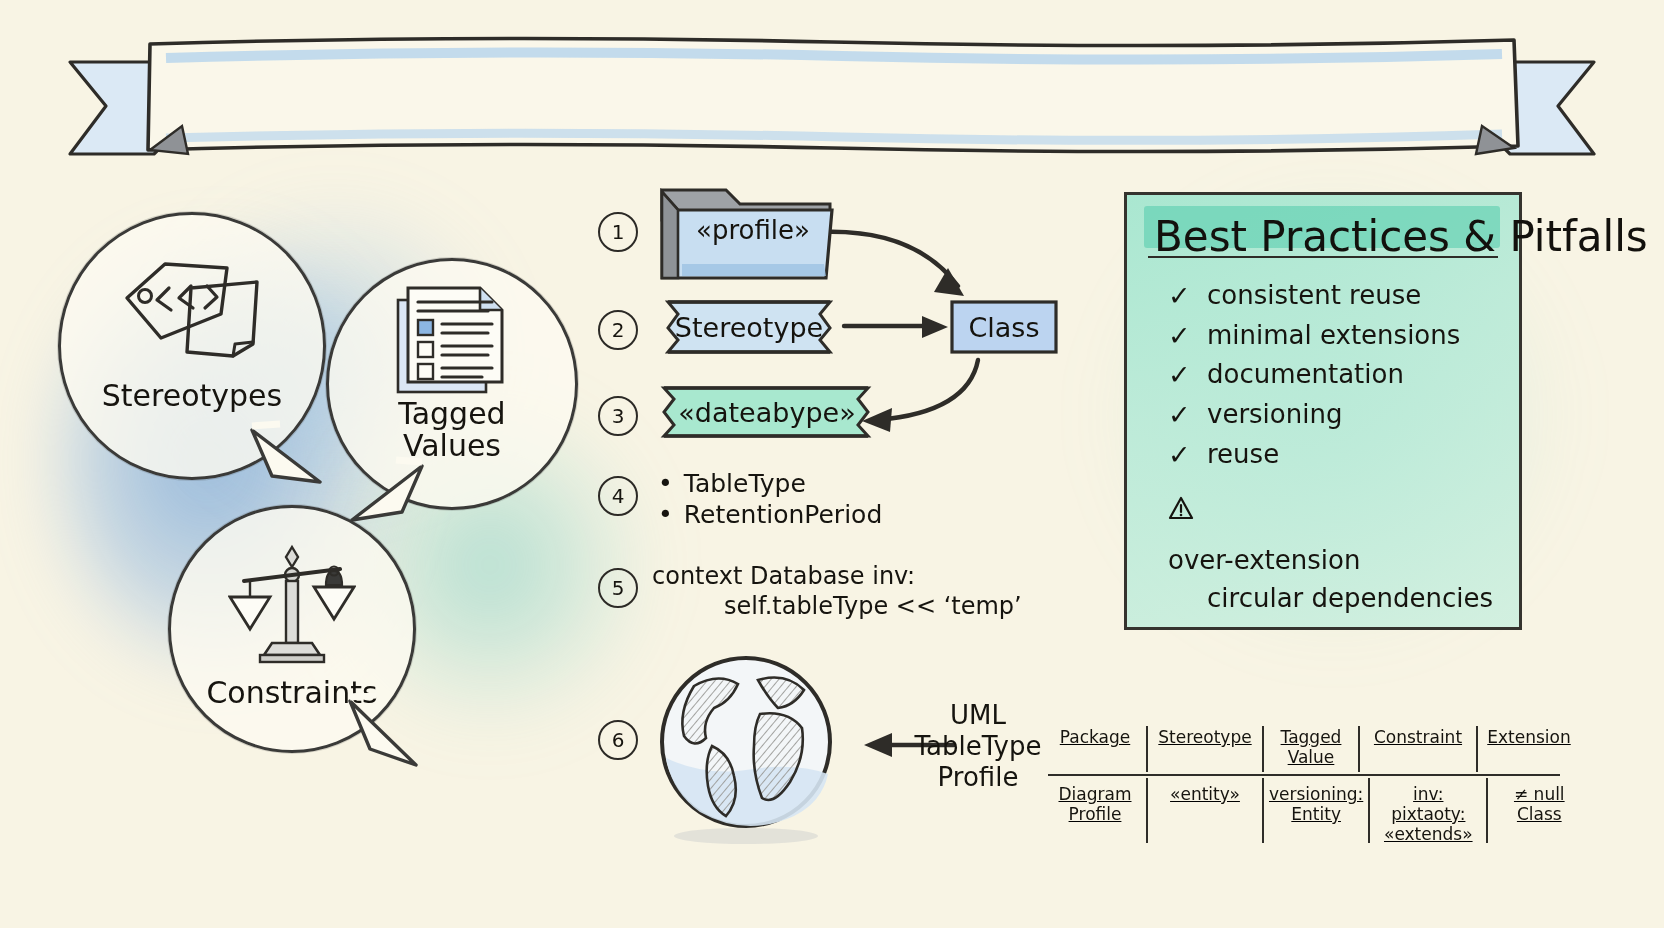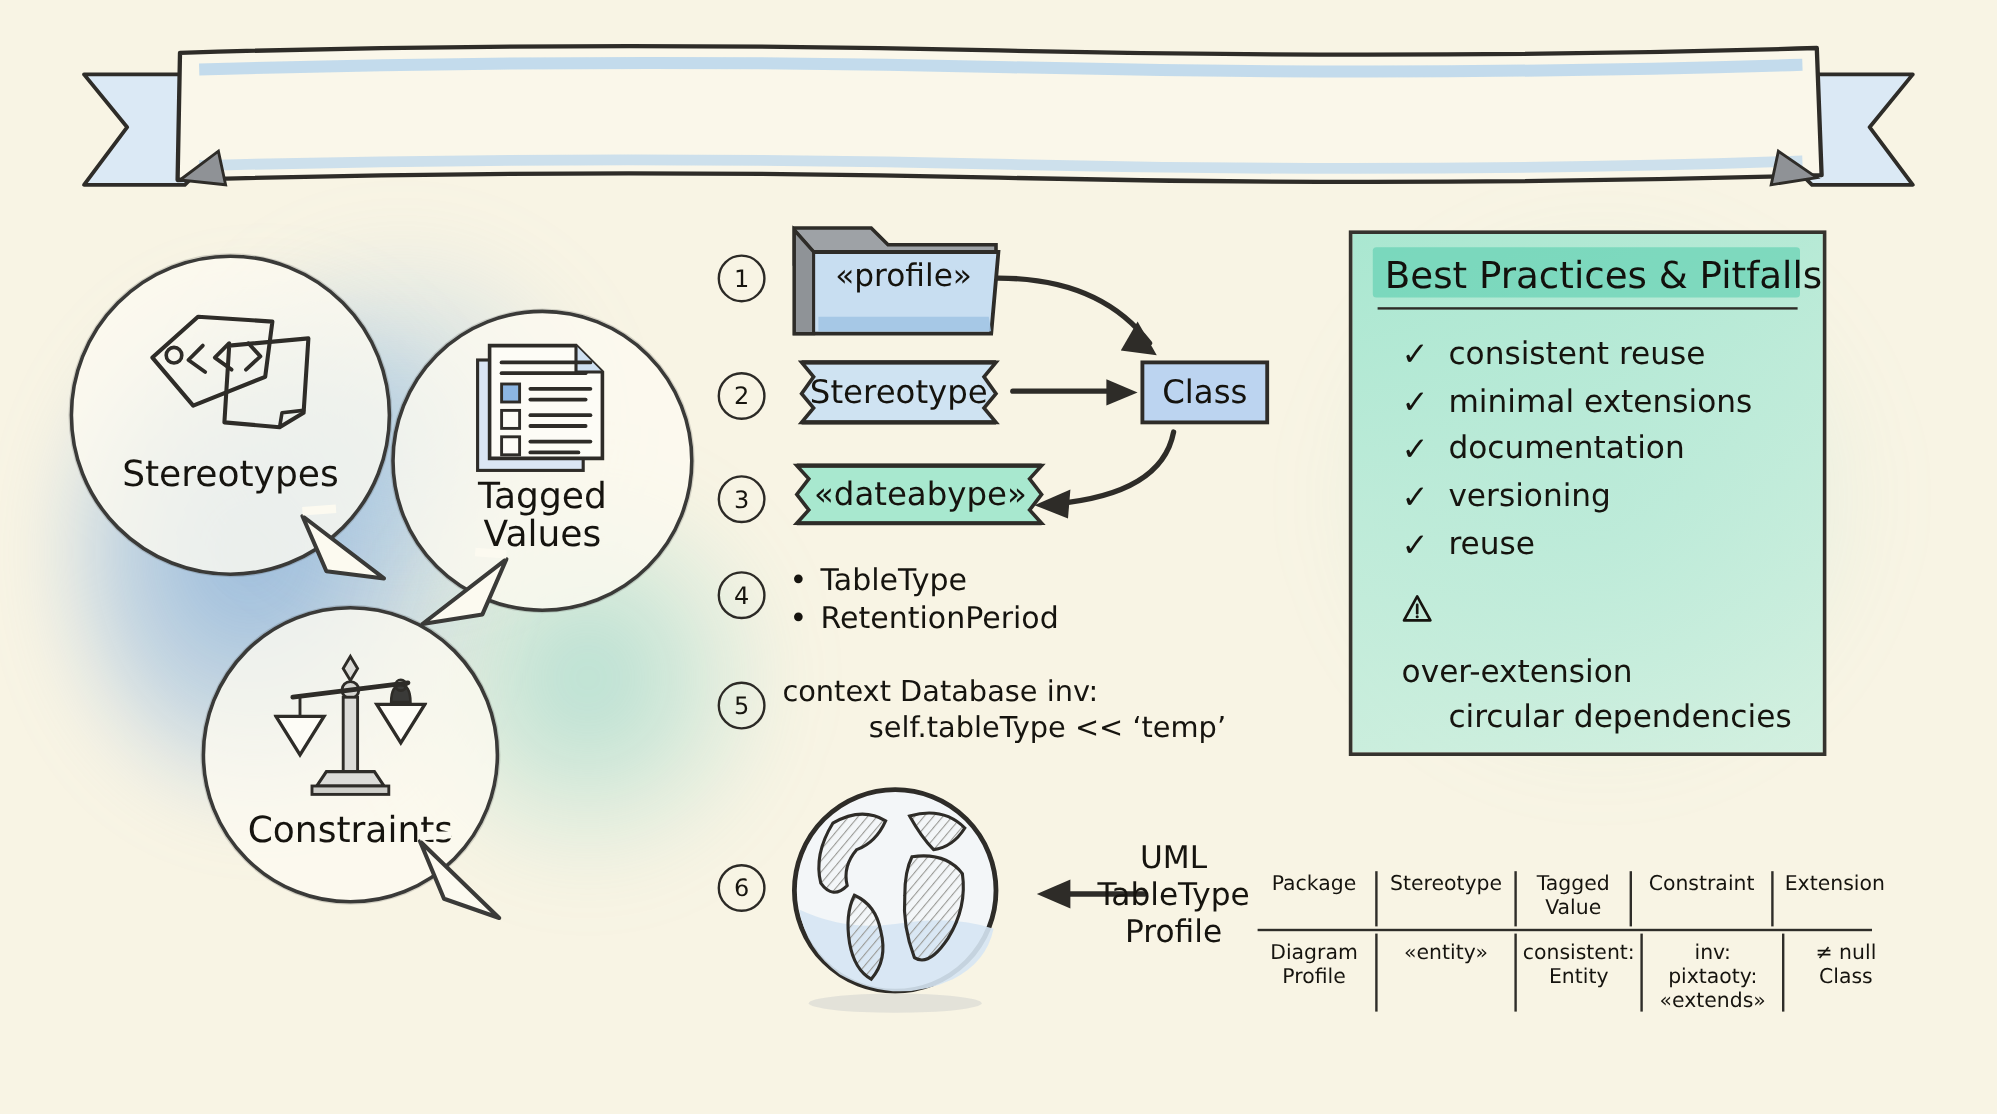--- a/index.html
+++ b/index.html
@@ -76,32 +76,32 @@
   }
 
   
   .panel{position:absolute;left:1124px;top:192px;width:398px;height:438px;}
   .panel .paper{
     position:absolute;inset:0;
     background:linear-gradient(160deg,rgba(163,230,207,.92),rgba(176,233,214,.80) 40%,rgba(196,238,222,.72));
     border:3px solid #35332e;
   }
   .panel-title{
-    position:absolute;left:30px;top:20px;font-size:31px;color:#13110d;white-space:nowrap;
+    position:absolute;left:30px;top:20px;font-size:42px;color:#13110d;white-space:nowrap;
   }
   .title-hl{position:absolute;left:20px;top:14px;width:356px;height:42px;background:rgba(92,206,176,.62);border-radius:3px;}
   .title-rule{position:absolute;left:24px;top:64px;width:350px;height:0;border-top:2.6px solid #2e2c27;}
   .plist{position:absolute;left:44px;top:86px;width:350px;}
   .pitem{display:flex;align-items:flex-start;gap:13px;margin-bottom:4px;}
   .pitem .gly{font-size:27px;color:#16140f;line-height:1.32;width:26px;flex:0 0 26px;}
   .pitem .ptxt{font-size:26px;color:#16140f;line-height:1.32;}
   .pitem.warn-sub{margin-left:39px;}
 
   
-  .tbl{position:absolute;left:1044px;top:724px;width:520px;}
+  .tbl{position:absolute;left:1044px;top:724px;width:520px;text-decoration:underline;}
   .trow{display:flex;}
   .tcell{
     font-size:17px;color:#16140f;line-height:1.18;
     padding:3px 5px;text-align:center;
     display:flex;align-items:flex-start;justify-content:center;
   }
   .tcell.head{height:44px;align-items:flex-start;}
   .tcell.body{height:58px;padding-top:8px;}
   .sep{width:0;border-left:2px solid #2f2d29;margin:2px 0;}
   .hrule{height:0;border-top:2px solid #2f2d29;margin:0 4px;}
@@ -386,21 +386,21 @@
           <span>Profile</span>
         </span>
       </div>
       <div class="sep"></div>
       <div class="tcell body c1">
         <span>«entity»</span>
       </div>
       <div class="sep"></div>
       <div class="tcell body c2">
         <span>
-          <span>consistent:</span><br>
+          <span>versioning:</span><br>
           <span>Entity</span>
         </span>
       </div>
       <div class="sep"></div>
       <div class="tcell body c3">
         <span>
           <span>inv: pixtaoty:</span><br>
           <span>«extends»</span>
         </span>
       </div>

